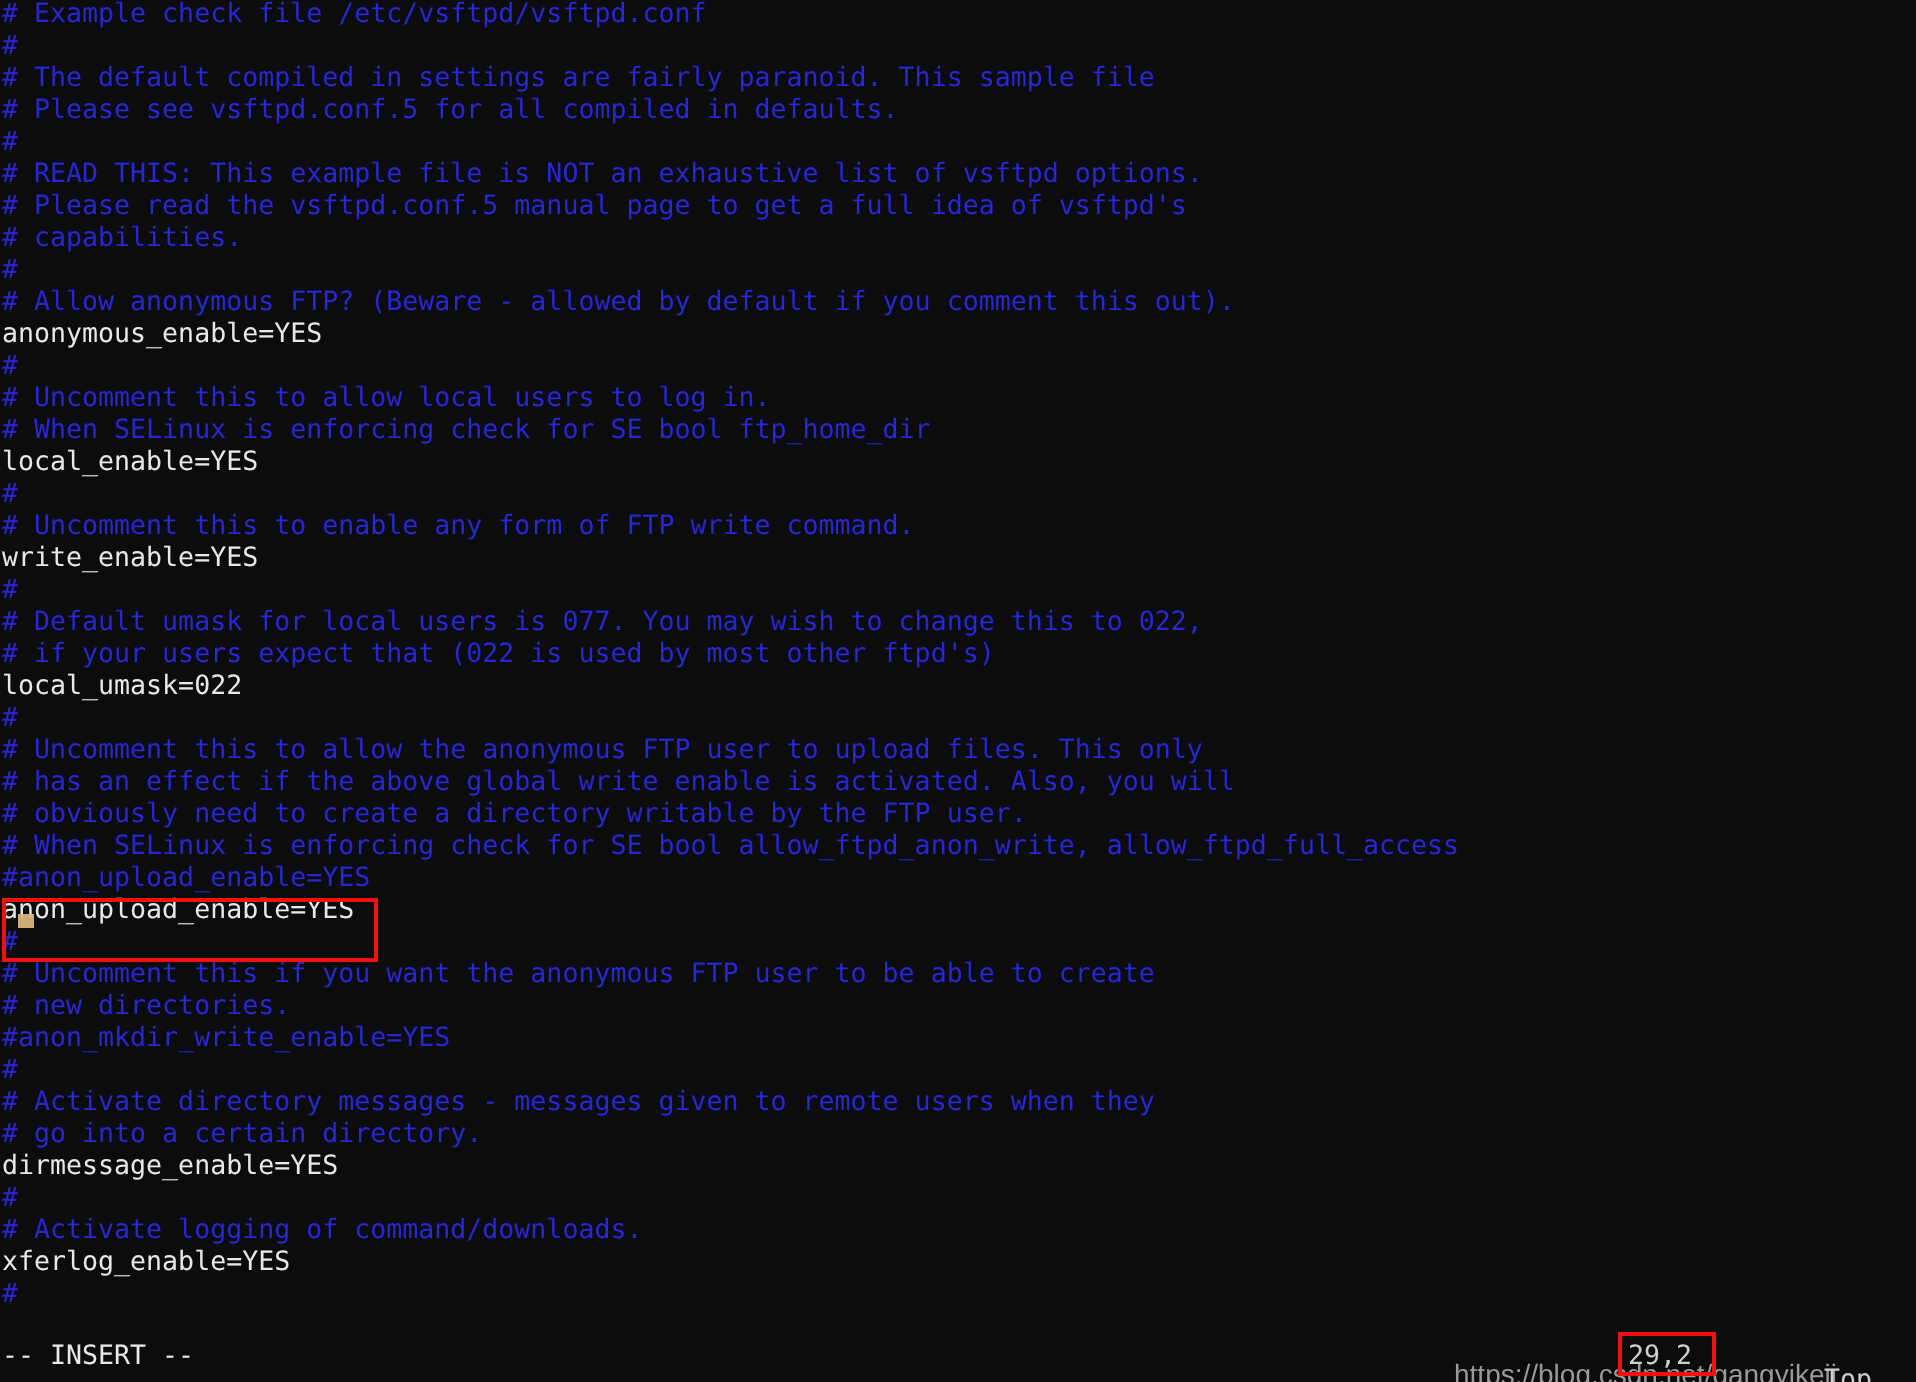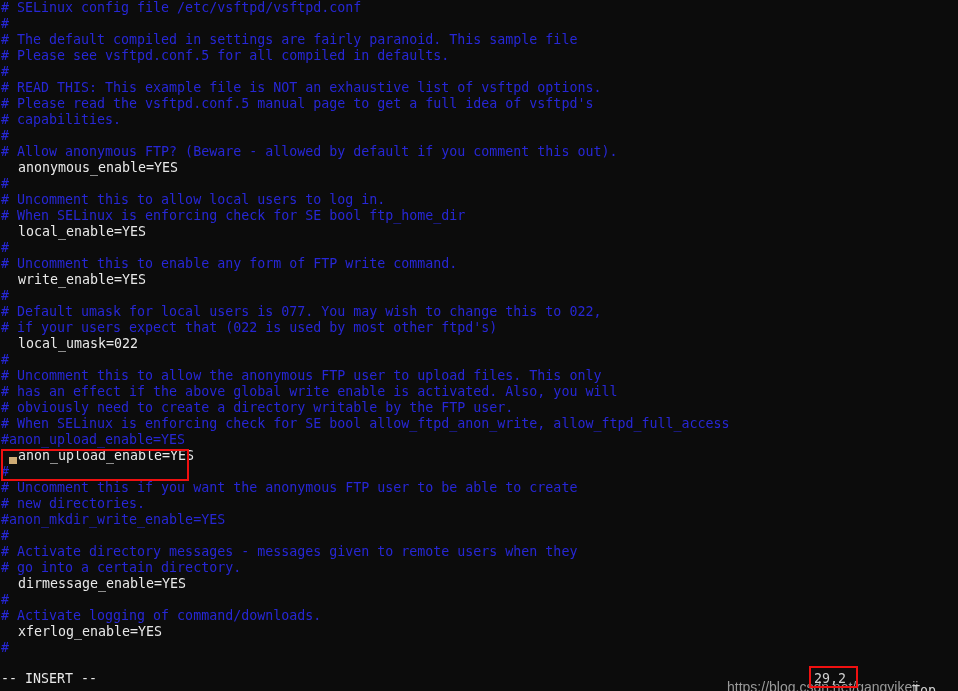--- a/index.html
+++ b/index.html
@@ -34,21 +34,21 @@
     height: 16px;
     line-height: 16px;
     font-size: 13.3px;
     letter-spacing: 0px;
     white-space: pre;
     font-family: "DejaVu Sans Mono", "Liberation Mono", monospace;
     padding-left: 1px;
   }
 
   .comment { color: #2727d6; }
-  .setting { color: #e8e8e8; margin-left: 17px; }
+  .setting { color: #e8e8e8; }
 
   
   #anon-highlight-box {
     position: absolute;
     left: 1px;
     top: 449px;
     width: 188px;
     height: 32px;
     border: 2px solid #f01010;
     box-sizing: border-box;
@@ -122,21 +122,21 @@
     white-space: pre;
     pointer-events: none;
   }
 </style>
 </head>
 <body>
 
 <div id="terminal">
 
   <div id="buffer">
-      <div class="line comment"># SELinux config file /etc/vsftpd/vsftpd.conf</div>
+      <div class="line comment"># Example check file /etc/vsftpd/vsftpd.conf</div>
       <div class="line comment">#</div>
       <div class="line comment"># The default compiled in settings are fairly paranoid. This sample file</div>
       <div class="line comment"># Please see vsftpd.conf.5 for all compiled in defaults.</div>
       <div class="line comment">#</div>
       <div class="line comment"># READ THIS: This example file is NOT an exhaustive list of vsftpd options.</div>
       <div class="line comment"># Please read the vsftpd.conf.5 manual page to get a full idea of vsftpd's</div>
       <div class="line comment"># capabilities.</div>
       <div class="line comment">#</div>
       <div class="line comment"># Allow anonymous FTP? (Beware - allowed by default if you comment this out).</div>
       <div class="line setting">anonymous_enable=YES</div>

